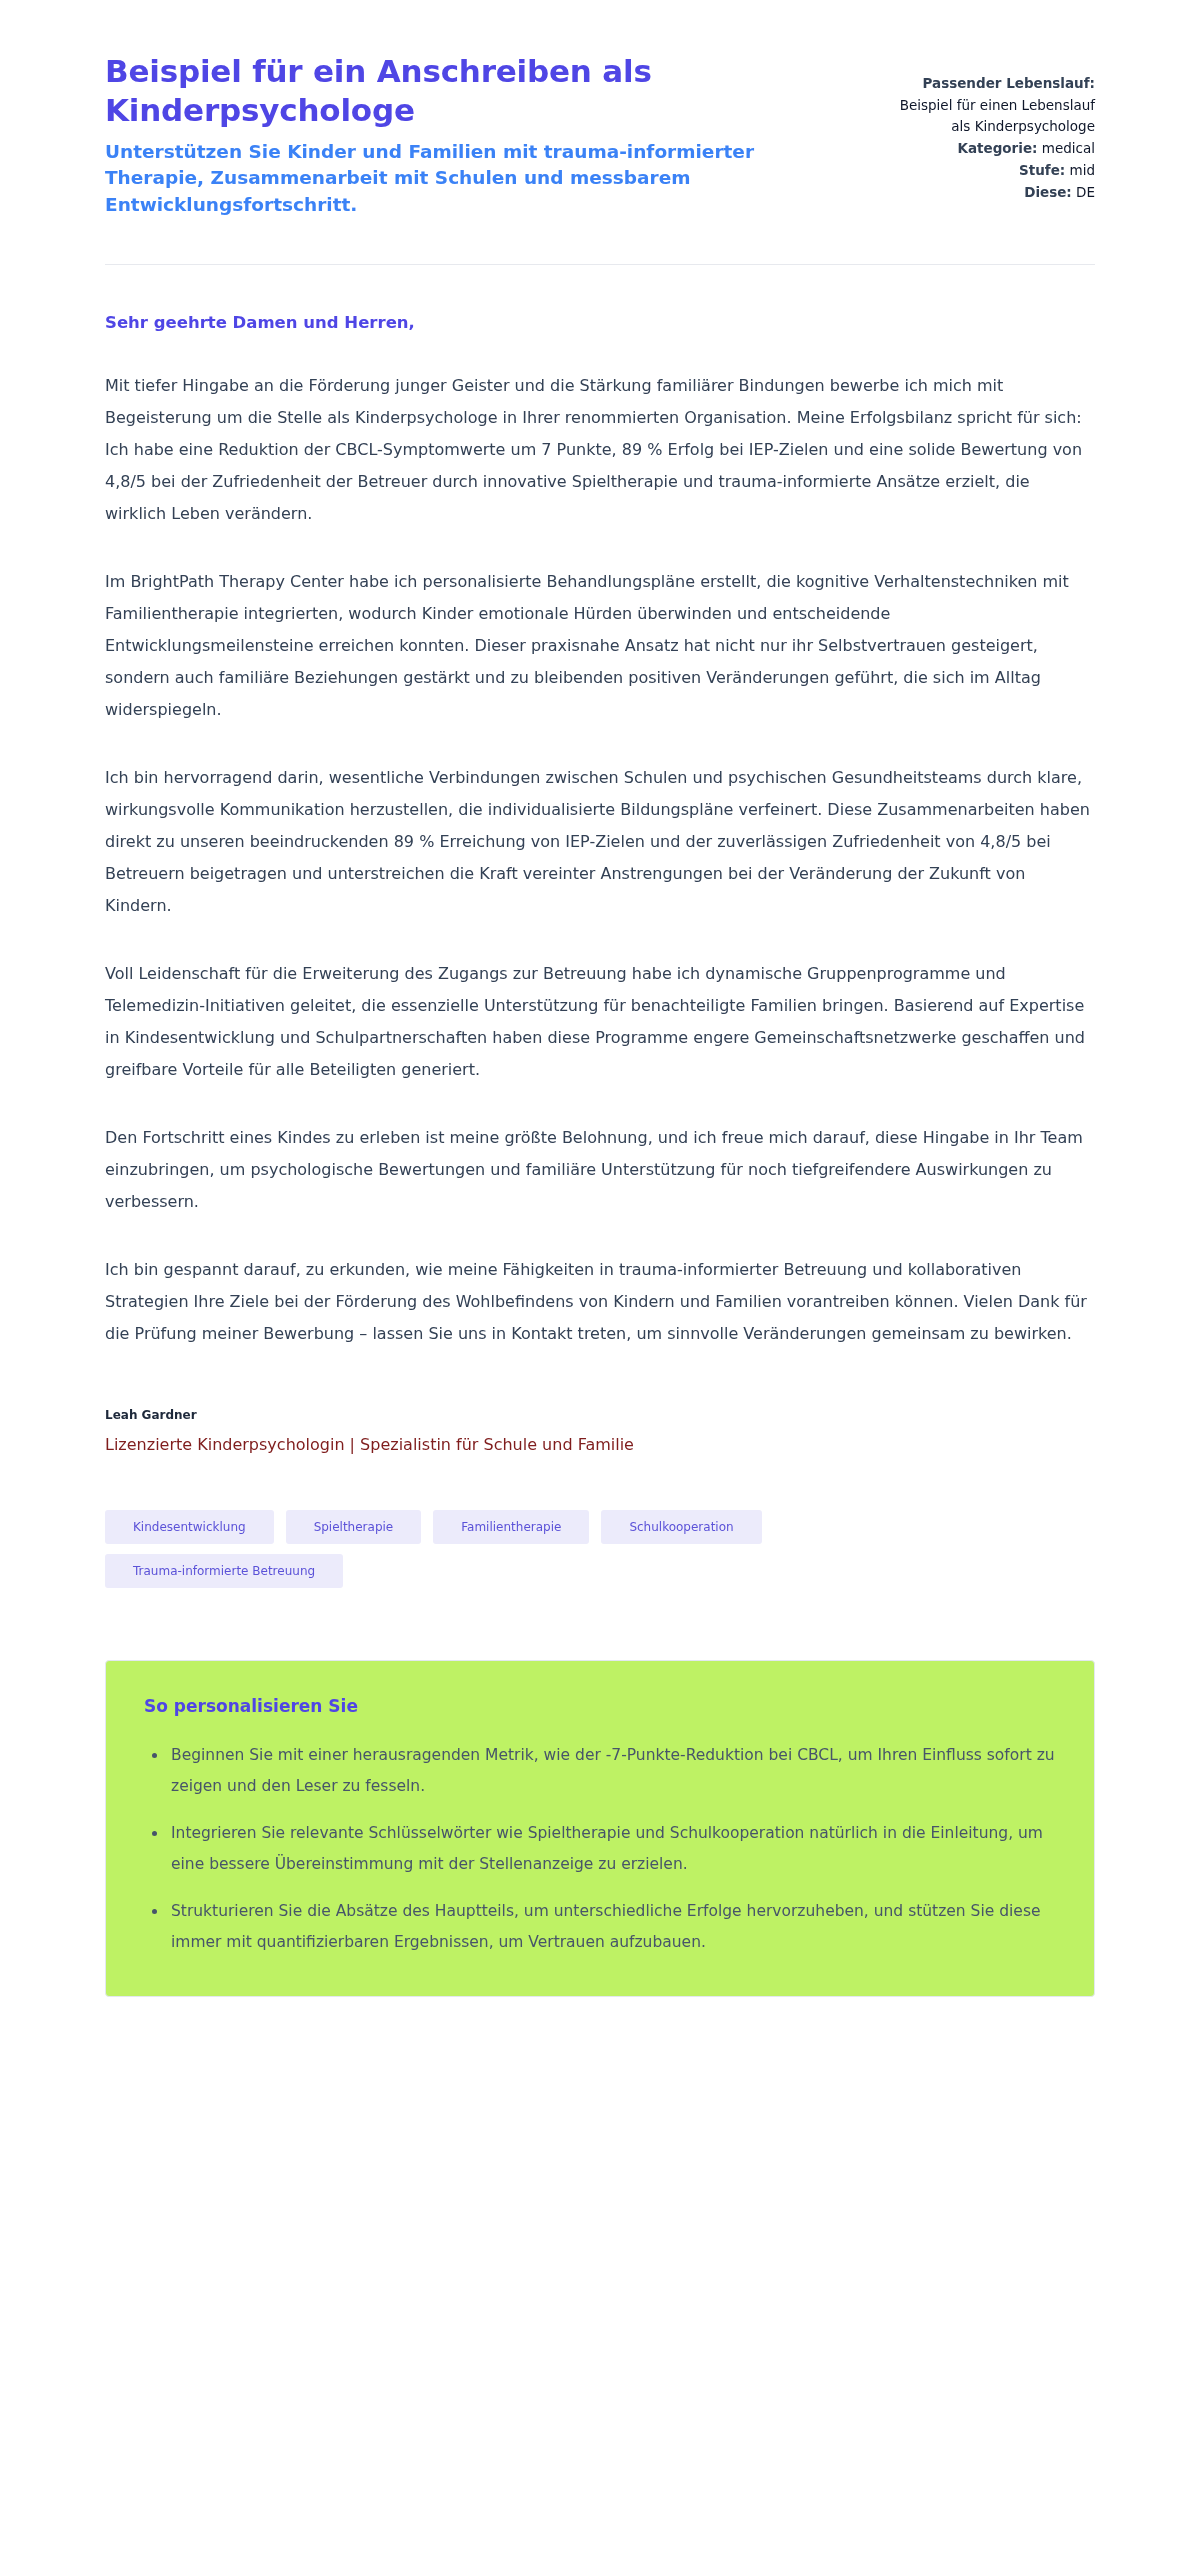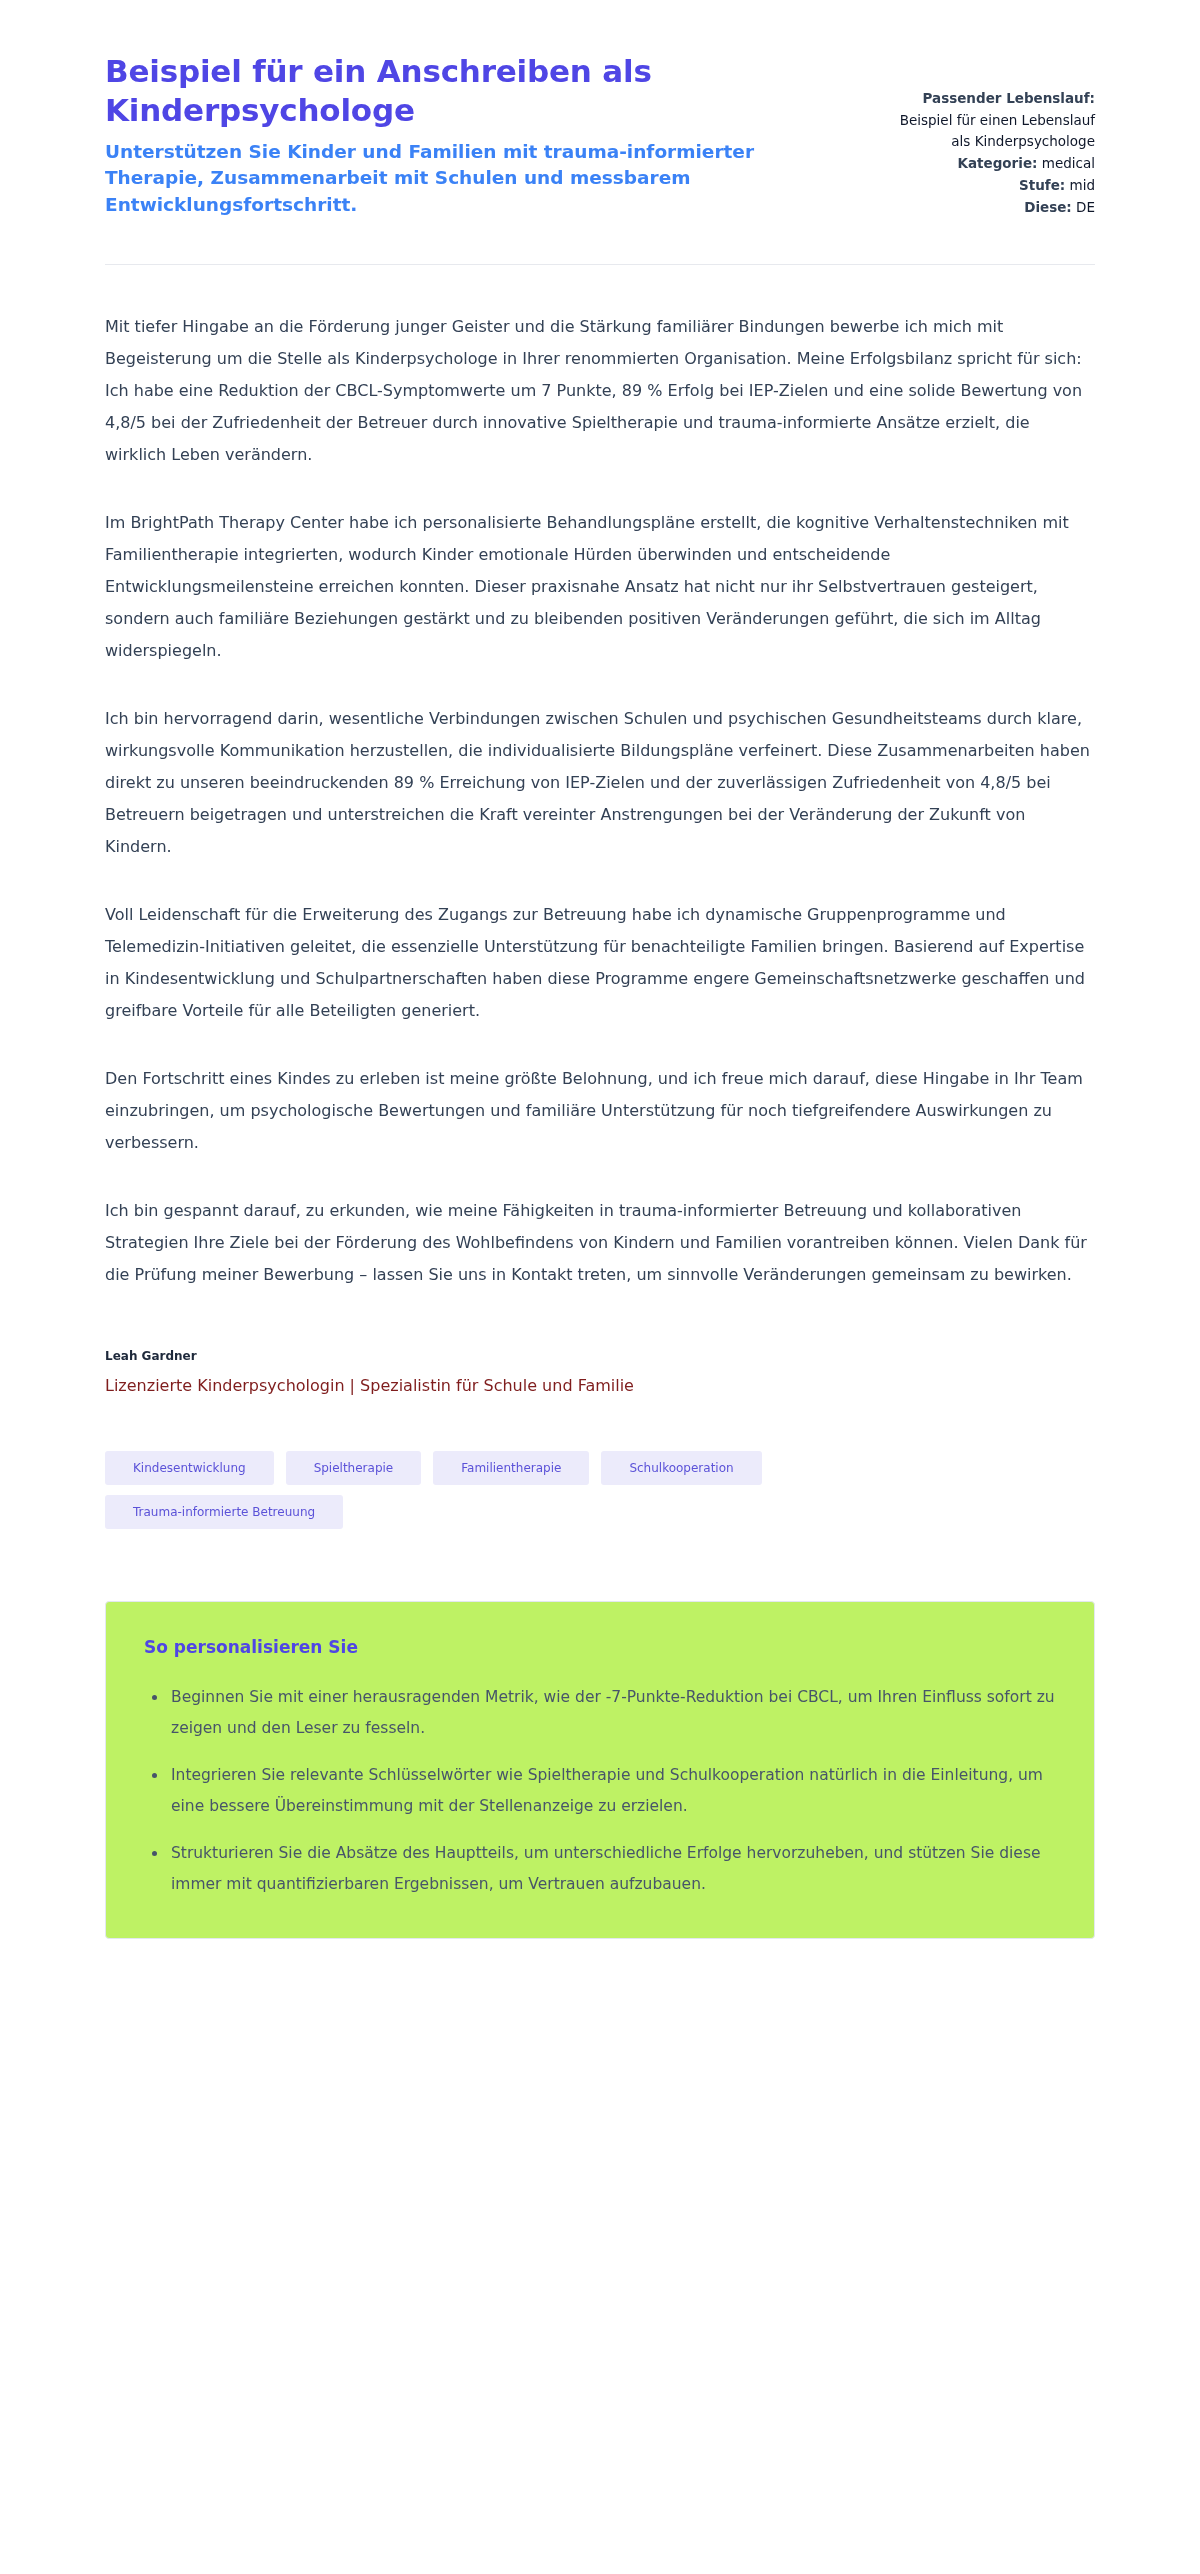--- a/index.html
+++ b/index.html
@@ -19,21 +19,21 @@
 
   .page {
     width: 1200px;
     padding: 0 105px;
     margin: 0 auto;
   }
 
   
   .header {
     display: flex;
-    align-items: flex-end;
+    align-items: center;
     justify-content: space-between;
     padding-top: 52px;
     gap: 20px;
   }
   .header-left {
     flex: 1 1 auto;
     max-width: 700px;
   }
   .doc-title {
     margin: 0;
@@ -201,20 +201,21 @@
         <span class="meta-value">DE</span>
       </div>
     </div>
 
   </div>
 
   <hr class="rule">
 
   <div class="letter">
 
+    <p class="salutation">Sehr geehrte Damen und Herren,</p>
 
     <p class="para">Mit tiefer Hingabe an die Förderung junger Geister und die Stärkung familiärer Bindungen bewerbe ich mich mit Begeisterung um die Stelle als Kinderpsychologe in Ihrer renommierten Organisation. Meine Erfolgsbilanz spricht für sich: Ich habe eine Reduktion der CBCL-Symptomwerte um 7 Punkte, 89 % Erfolg bei IEP-Zielen und eine solide Bewertung von 4,8/5 bei der Zufriedenheit der Betreuer durch innovative Spieltherapie und trauma-informierte Ansätze erzielt, die wirklich Leben verändern.</p>
     <p class="para">Im BrightPath Therapy Center habe ich personalisierte Behandlungspläne erstellt, die kognitive Verhaltenstechniken mit Familientherapie integrierten, wodurch Kinder emotionale Hürden überwinden und entscheidende Entwicklungsmeilensteine erreichen konnten. Dieser praxisnahe Ansatz hat nicht nur ihr Selbstvertrauen gesteigert, sondern auch familiäre Beziehungen gestärkt und zu bleibenden positiven Veränderungen geführt, die sich im Alltag widerspiegeln.</p>
     <p class="para">Ich bin hervorragend darin, wesentliche Verbindungen zwischen Schulen und psychischen Gesundheitsteams durch klare, wirkungsvolle Kommunikation herzustellen, die individualisierte Bildungspläne verfeinert. Diese Zusammenarbeiten haben direkt zu unseren beeindruckenden 89 % Erreichung von IEP-Zielen und der zuverlässigen Zufriedenheit von 4,8/5 bei Betreuern beigetragen und unterstreichen die Kraft vereinter Anstrengungen bei der Veränderung der Zukunft von Kindern.</p>
     <p class="para">Voll Leidenschaft für die Erweiterung des Zugangs zur Betreuung habe ich dynamische Gruppenprogramme und Telemedizin-Initiativen geleitet, die essenzielle Unterstützung für benachteiligte Familien bringen. Basierend auf Expertise in Kindesentwicklung und Schulpartnerschaften haben diese Programme engere Gemeinschaftsnetzwerke geschaffen und greifbare Vorteile für alle Beteiligten generiert.</p>
     <p class="para">Den Fortschritt eines Kindes zu erleben ist meine größte Belohnung, und ich freue mich darauf, diese Hingabe in Ihr Team einzubringen, um psychologische Bewertungen und familiäre Unterstützung für noch tiefgreifendere Auswirkungen zu verbessern.</p>
     <p class="para">Ich bin gespannt darauf, zu erkunden, wie meine Fähigkeiten in trauma-informierter Betreuung und kollaborativen Strategien Ihre Ziele bei der Förderung des Wohlbefindens von Kindern und Familien vorantreiben können. Vielen Dank für die Prüfung meiner Bewerbung – lassen Sie uns in Kontakt treten, um sinnvolle Veränderungen gemeinsam zu bewirken.</p>
 
     <div class="signature">
       <p class="sig-name">Leah Gardner</p>

